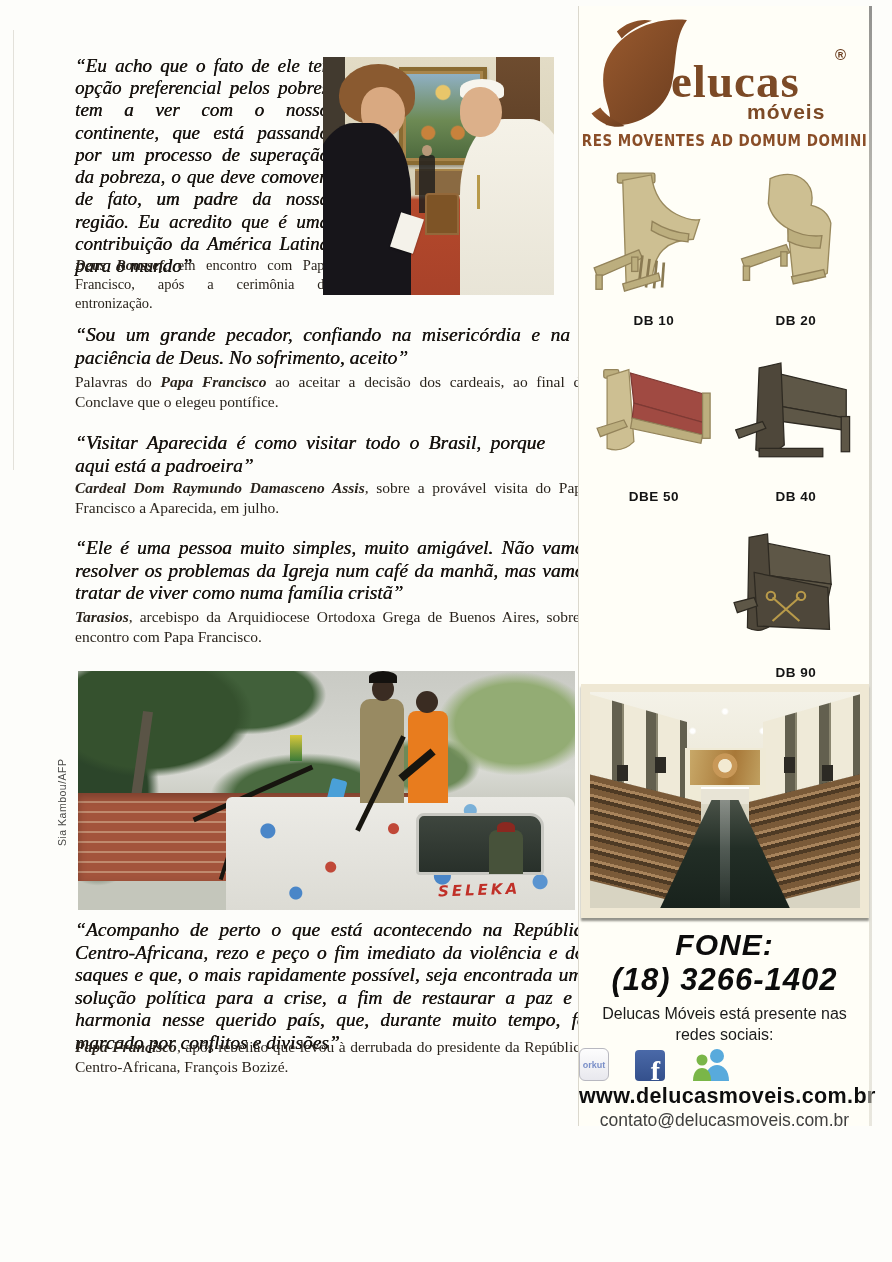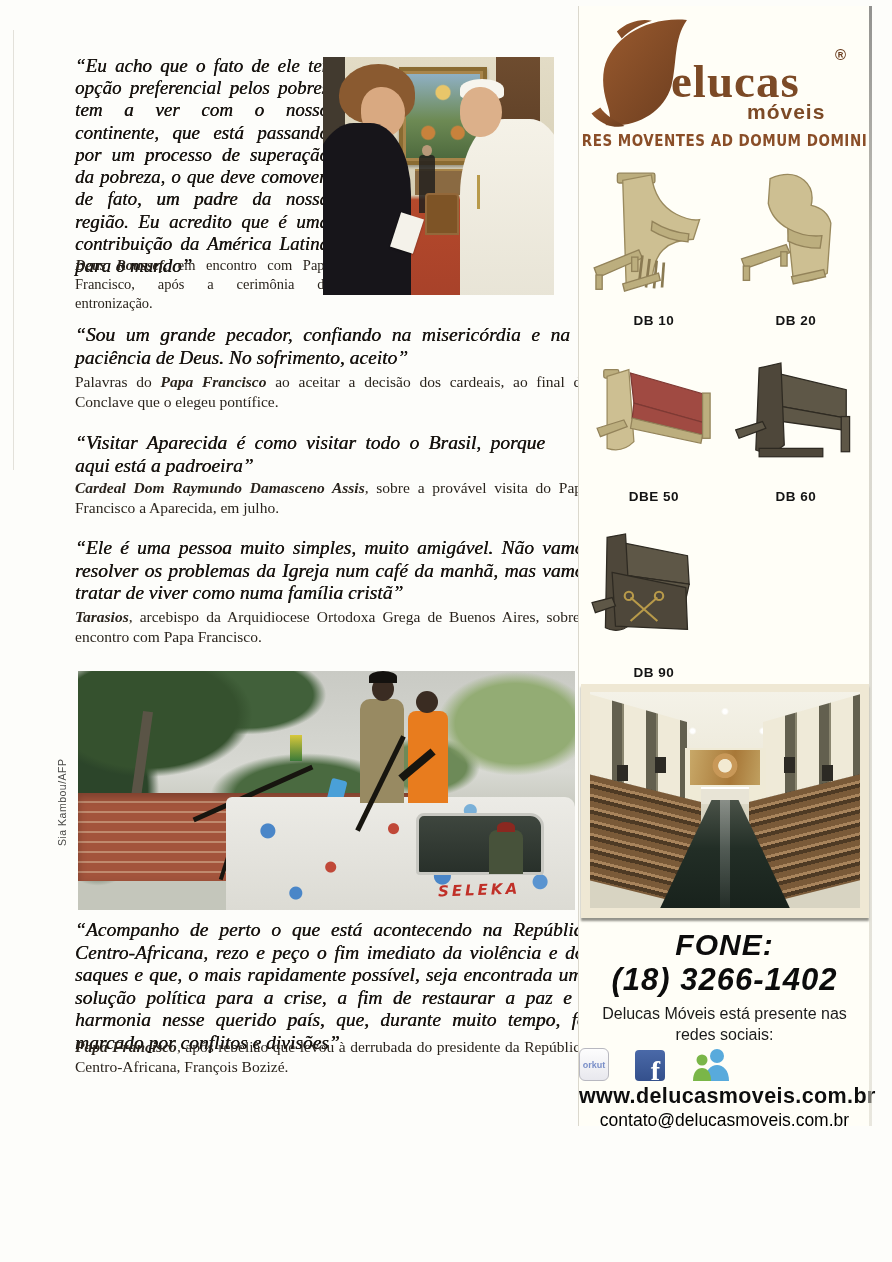--- a/index.html
+++ b/index.html
@@ -102,21 +102,21 @@
   .logo-word { position:absolute; left:92px; top:40px; font-family:"Liberation Serif", serif; font-weight:bold;
     font-size:47px; letter-spacing:1px; color:#7c4a26; }
   .logo-reg { position:absolute; left:256px; top:32px; font-size:15px; font-weight:bold; color:#6b3d1f; }
   .logo-sub { position:absolute; left:168px; top:86px; font-family:"Liberation Sans", sans-serif; font-weight:bold;
     font-size:21px; letter-spacing:1px; color:#7c4a26; }
   .logo-tagline { position:absolute; left:0; top:118px; width:100%; text-align:center;
     font-family:"DejaVu Sans", sans-serif; font-weight:bold; font-size:13.5px; letter-spacing:0.5px;
     color:#8a4e28; transform:scaleY(1.15); }
 
   .products { position:absolute; left:4px; top:152px; width:284px; }
-  .prod-row { display:flex; height:176px; }
+  .prod-row { display:flex; height:176px;justify-content:flex-end; }
   .prod { width:50%; position:relative; }
   .prod-img { position:absolute; left:4px; top:6px; width:134px; height:138px; }
   .prod-img svg { width:100%; height:100%; }
   .prod-label { position:absolute; left:0; bottom:6px; width:100%; text-align:center;
     font-weight:bold; font-size:13.5px; color:#141414; letter-spacing:0.5px; }
 
   .church-photo { position:absolute; left:2px; top:678px; width:288px; height:234px;
     background:#efe8d4; padding:8px 9px 10px; box-shadow:0 3px 2px rgba(40,40,30,.5); }
   .cp-inner { position:relative; width:100%; height:100%; overflow:hidden;
     background:linear-gradient(#f4f2e8 0%, #ece8d8 40%, #d8d4c2 55%); }
@@ -150,21 +150,21 @@
   .phone-label { font-weight:bold; font-size:30px; letter-spacing:1px; }
   .phone-number { font-weight:bold; font-size:31px; letter-spacing:1px; }
   .social-text { position:absolute; left:0; top:998px; width:100%; text-align:center; font-size:16px; color:#1a1a1a; line-height:1.3; }
   .social-row { position:absolute; left:0; top:1042px; width:100%; display:flex; justify-content:flex-start; gap:26px; align-items:flex-end; }
   .icon-orkut { width:30px; height:33px; background:linear-gradient(#fdfdfd,#e8e8ee); border:1px solid #b8b8c0; border-radius:6px;
     display:flex; align-items:center; justify-content:center; font-size:9px; color:#7a8fc8; font-weight:bold; }
   .icon-fb { width:30px; height:31px; background:linear-gradient(#4a69a8,#34508c); border-radius:4px; position:relative; overflow:hidden; }
   .icon-fb span { position:absolute; right:5px; bottom:-6px; font-family:"Liberation Serif", serif; font-weight:bold; font-size:28px; color:#fff; }
   .icon-msn { width:40px; height:33px; position:relative; }
   .web-line { position:absolute; left:0; top:1078px; width:100%; text-align:center; font-weight:bold; font-size:21.5px; color:#0e0e0e; letter-spacing:0.4px; }
-  .email-line { position:absolute; left:0; top:1104px; width:100%; text-align:center; font-size:17.5px; color:#000000; }
+  .email-line { position:absolute; left:0; top:1104px; width:100%; text-align:center; font-size:17.5px; color:#404040; }
 
   
   .w-light { fill:#cdbf92; stroke:#9a8a5e; stroke-width:1.5; }
   .w-light2 { fill:#bcae7e; stroke:#93835a; stroke-width:1.5; }
   .w-dark { fill:#4e473a; stroke:#2e2a22; stroke-width:1.5; }
   .w-dark2 { fill:#5e5747; stroke:#2e2a22; stroke-width:1.5; }
   .cush-red { fill:#a04a42; stroke:#7e3a34; stroke-width:1.5; }
   .cush-cream { fill:#eae6cc; stroke:#bcb490; stroke-width:1.5; }
   .emblem { stroke:#b89a4a; stroke-width:2.5; fill:none; }
   .emblem-dk { stroke:#8a7a42; stroke-width:2.5; fill:none; }
@@ -316,21 +316,21 @@
           <div class="prod-img">
             <svg viewBox="0 0 160 150">
               <polygon class="w-dark2" points="48,30 140,52 140,86 52,70"></polygon>
               <polygon class="w-dark2" points="52,70 140,86 136,100 50,88"></polygon>
               <path class="w-dark" d="M36 26 L62 20 L66 118 Q50 132 32 124 Z"></path>
               <rect class="w-dark" x="36" y="122" width="76" height="10"></rect>
               <polygon class="w-dark2" points="8,100 40,90 44,98 12,110"></polygon>
               <rect class="w-dark2" x="134" y="84" width="10" height="42"></rect>
             </svg>
           </div>
-          <div class="prod-label">DB 60</div>
+          <div class="prod-label">DB 40</div>
         </div>
       </div>
       <div class="prod-row">
         <div class="prod">
           <div class="prod-img">
             <svg viewBox="0 0 160 150">
               <polygon class="w-dark2" points="30,22 120,40 122,74 36,62"></polygon>
               <polygon class="w-dark2" points="36,62 122,74 118,92 34,82"></polygon>
               <path class="w-dark" d="M24 18 L46 14 L52 122 Q38 134 22 126 Z"></path>
               <path class="w-dark" d="M30 60 L118 78 L120 128 L34 124 Z"></path>

